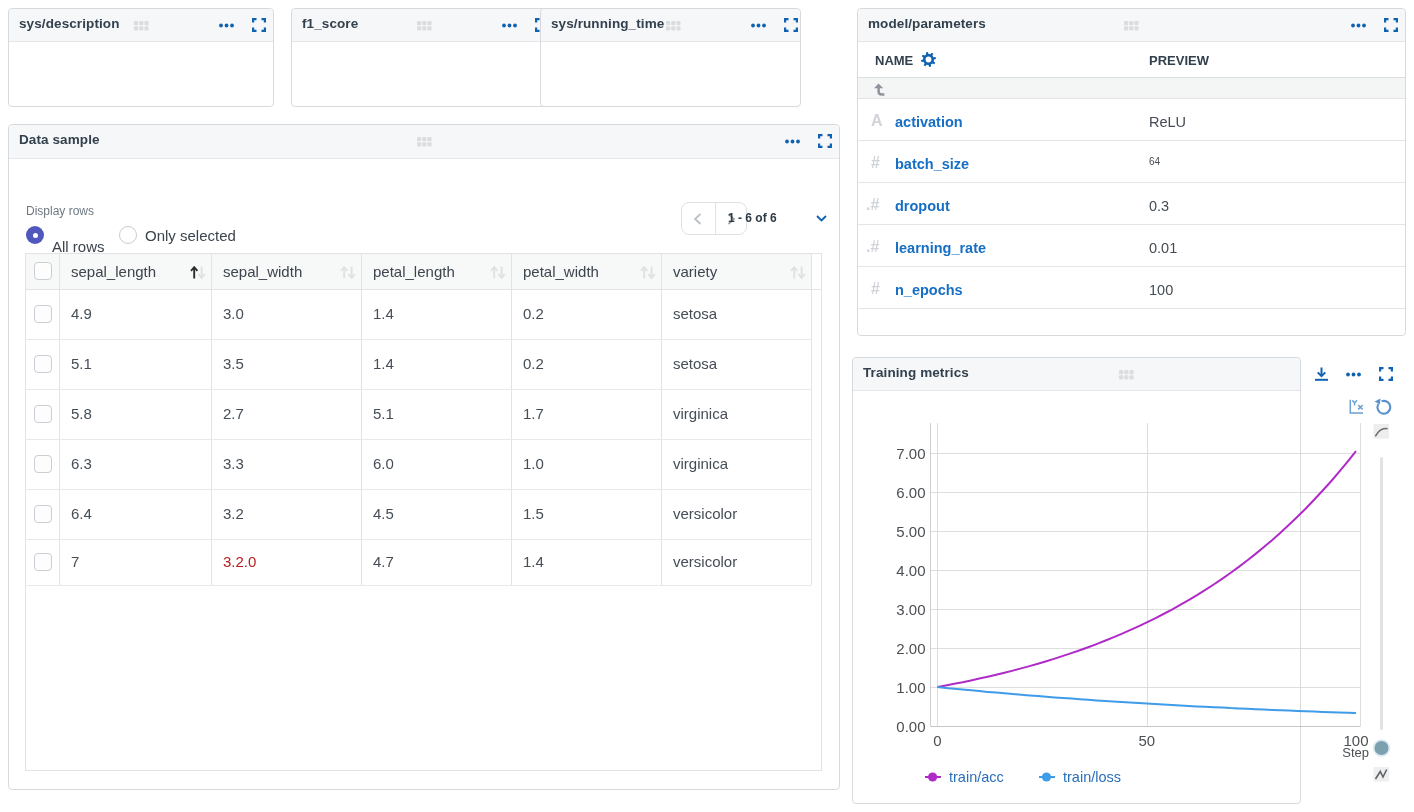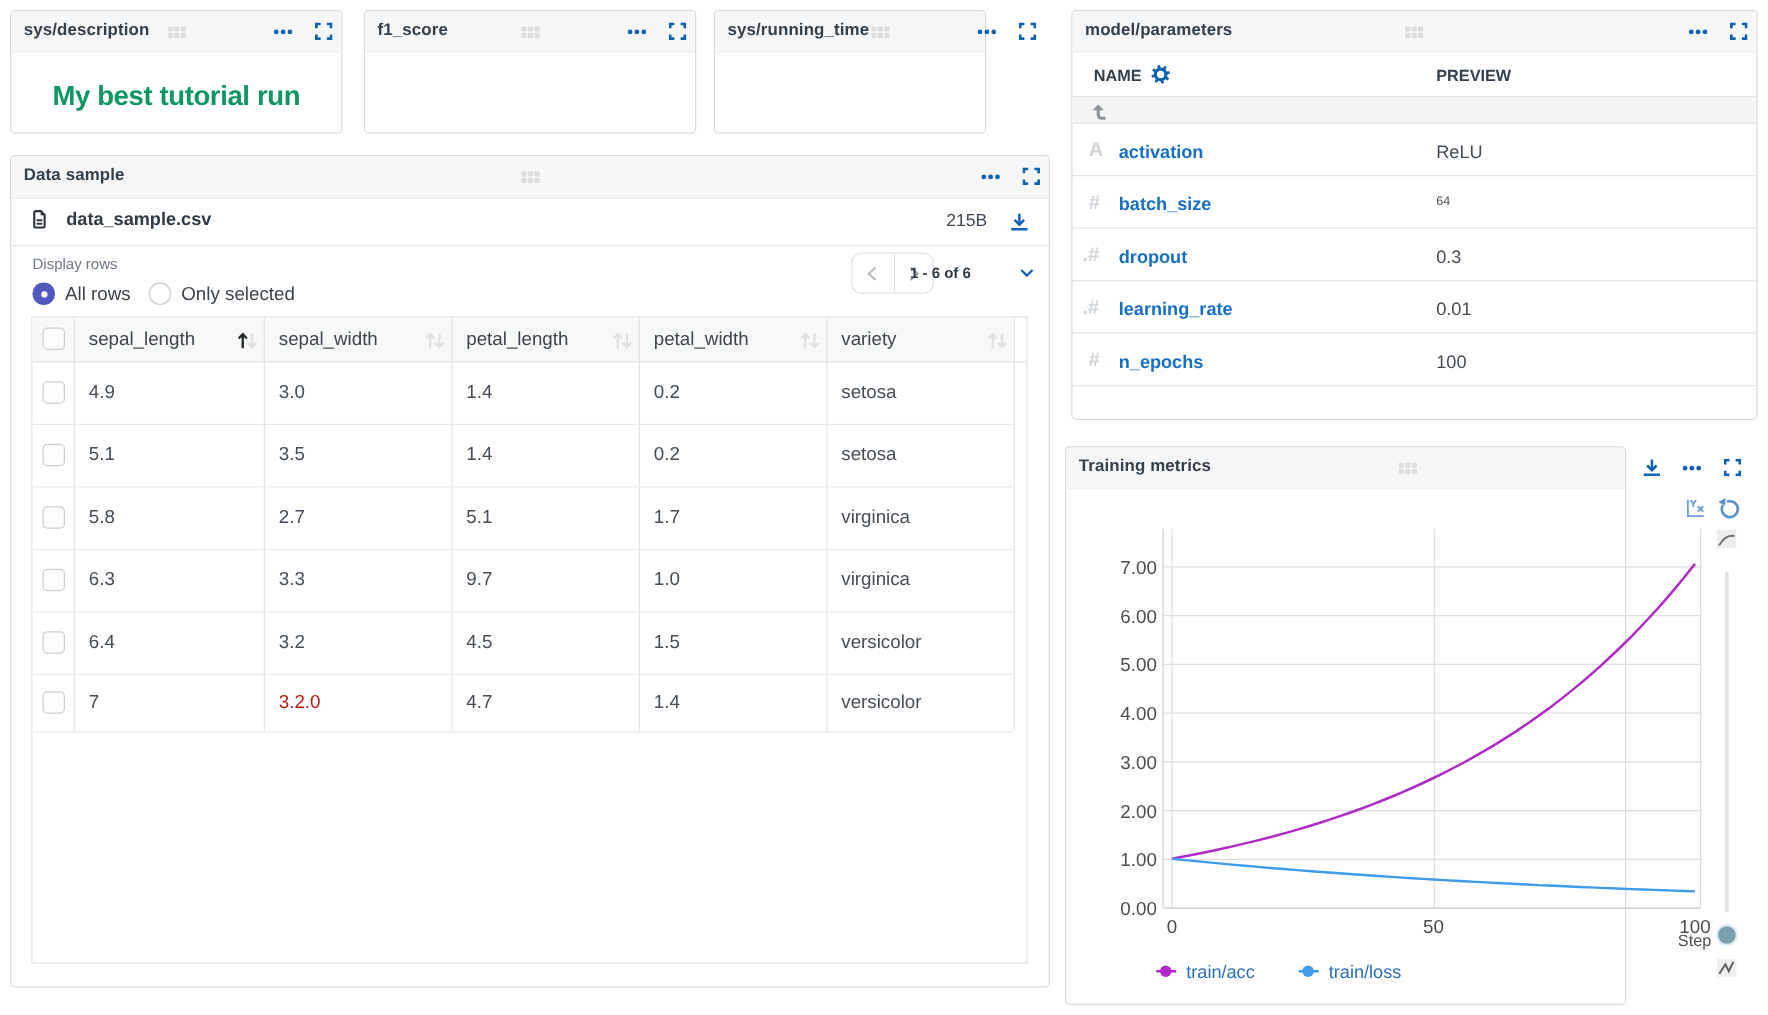--- a/index.html
+++ b/index.html
@@ -38,21 +38,20 @@
       </svg>
     <svg class="hexp" style="left:243px;" width="14" height="14" viewBox="0 0 14 14">
         <g stroke="#0e62b1" stroke-width="2.2" fill="none">
           <path d="M1.1 4.5 V1.1 H4.5"></path>
           <path d="M9.5 1.1 H12.9 V4.5"></path>
           <path d="M12.9 9.5 V12.9 H9.5"></path>
           <path d="M4.5 12.9 H1.1 V9.5"></path>
         </g>
       </svg>
   </div>
-  <div class="bigval" style="color:#0e9760; font-size:22px; top:55px; letter-spacing:-0.3px;">My best tutorial run</div>
 </div>
 
 <div class="card" style="left:291px; top:8px; width:266px; height:99px;">
   <div class="chead">
     <span class="ctitle">f1_score</span>
     <svg class="dots" style="left:125px;" viewBox="0 0 15 10">
         <g fill="#dcdddf">
           <rect x="0" y="0" width="4.2" height="4.2" rx="1"></rect>
           <rect x="5.2" y="0" width="4.2" height="4.2" rx="1"></rect>
           <rect x="10.4" y="0" width="4.2" height="4.2" rx="1"></rect>
@@ -72,21 +71,21 @@
         <g stroke="#0e62b1" stroke-width="2.2" fill="none">
           <path d="M1.1 4.5 V1.1 H4.5"></path>
           <path d="M9.5 1.1 H12.9 V4.5"></path>
           <path d="M12.9 9.5 V12.9 H9.5"></path>
           <path d="M4.5 12.9 H1.1 V9.5"></path>
         </g>
       </svg>
   </div>
 </div>
 
-<div class="card" style="left:571px; top:8px; width:218px; height:99px;">
+<div class="card" style="left:540px; top:8px; width:261px; height:99px;">
   <div class="chead">
     <span class="ctitle">sys/running_time</span>
     <svg class="dots" style="left:125px;" viewBox="0 0 15 10">
         <g fill="#dcdddf">
           <rect x="0" y="0" width="4.2" height="4.2" rx="1"></rect>
           <rect x="5.2" y="0" width="4.2" height="4.2" rx="1"></rect>
           <rect x="10.4" y="0" width="4.2" height="4.2" rx="1"></rect>
           <rect x="0" y="5.2" width="4.2" height="4.2" rx="1"></rect>
           <rect x="5.2" y="5.2" width="4.2" height="4.2" rx="1"></rect>
           <rect x="10.4" y="5.2" width="4.2" height="4.2" rx="1"></rect>
@@ -205,42 +204,26 @@
     <svg class="hexp" style="left:809px;" width="14" height="14" viewBox="0 0 14 14">
         <g stroke="#0e62b1" stroke-width="2.2" fill="none">
           <path d="M1.1 4.5 V1.1 H4.5"></path>
           <path d="M9.5 1.1 H12.9 V4.5"></path>
           <path d="M12.9 9.5 V12.9 H9.5"></path>
           <path d="M4.5 12.9 H1.1 V9.5"></path>
         </g>
       </svg>
   </div>
 
-  <div style="position:absolute; left:0; top:34px; right:0; height:38px; border-bottom:1px solid #e4e6e9;">
-    <svg style="position:absolute; left:17px; top:9px;" width="11" height="15" viewBox="0 0 11 15">
-        <path d="M1.4 2.2 Q1.4 0.9 2.7 0.9 L6.7 0.9 L9.7 3.9 L9.7 12.8 Q9.7 14.1 8.4 14.1 L2.7 14.1 Q1.4 14.1 1.4 12.8 Z" fill="none" stroke="#2f363d" stroke-width="1.7"></path>
-        <path d="M6.5 1.2 L6.5 4.1 L9.5 4.1 Z" fill="#2f363d"></path>
-        <path d="M3.3 8.2 H7.9 M3.3 11 H7.9" stroke="#2f363d" stroke-width="1.5"></path>
-      </svg>
-    <span style="position:absolute; left:44px; top:9px; font-size:14.5px; font-weight:700; color:#2e3a46;">data_sample.csv</span>
-    <span style="position:absolute; left:748px; top:9px; font-size:14px; color:#3d4651;">215B</span>
-    <svg style="position:absolute; left:799px; top:11px;" width="15" height="15" viewBox="0 0 15 15">
-        <g stroke="#0e62b1" stroke-width="2" fill="none">
-          <path d="M7.5 1 V9"></path>
-          <path d="M3.7 5.9 L7.5 9.7 L11.3 5.9"></path>
-          <path d="M1 13.3 H14"></path>
-        </g>
-      </svg>
-  </div>
 
   <span style="position:absolute; left:17px; top:79px; font-size:12px; color:#6e7882;">Display rows</span>
   <div style="position:absolute; left:17px; top:101px; height:19px;">
     <span style="position:absolute; left:0; top:0; width:18px; height:18px; border-radius:50%; background:#5158bd;"></span>
     <span style="position:absolute; left:6.5px; top:6.5px; width:5px; height:5px; border-radius:50%; background:#fff;"></span>
-    <span style="position:absolute; left:26px; top:1px; font-size:15px; color:#3b434c;text-align:center;">All rows</span>
+    <span style="position:absolute; left:26px; top:12px; font-size:15px; color:#3b434c;text-align:center;">All rows</span>
     <span style="position:absolute; left:93px; top:0; width:18px; height:18px; border-radius:50%; background:#fff; border:1px solid #c8cdd2;"></span>
     <span style="position:absolute; left:119px; top:1px; font-size:15px; color:#3b434c;">Only selected</span>
   </div>
   <div style="position:absolute; left:672px; top:77px; width:66px; height:33px; border:1px solid #dfe2e5; border-radius:8px;">
     <div style="position:absolute; left:32.5px; top:0; bottom:0; width:1px; background:#dfe2e5;"></div>
     <svg style="position:absolute; left:11px; top:10px;" width="9" height="12" viewBox="0 0 9 12">
         <path d="M7.5 1 L2 6 L7.5 11" stroke="#b9bfc5" stroke-width="1.7" fill="none"></path>
       </svg>
     <svg style="position:absolute; left:45px; top:10px;" width="9" height="12" viewBox="0 0 9 12">
         <path d="M1.5 1 L7 6 L1.5 11" stroke="#9aa2ab" stroke-width="1.7" fill="none"></path>
@@ -304,21 +287,21 @@
     <span style="position:absolute; left:8px; top:151px; width:18px; height:18px; border:1px solid #ccced6; border-radius:4px; background:#fdfdfe;"></span>
     <span style="position:absolute; left:45px; top:151px; font-size:15px; color:#454d56;">5.8</span>
     <span style="position:absolute; left:197px; top:151px; font-size:15px; color:#454d56;">2.7</span>
     <span style="position:absolute; left:347px; top:151px; font-size:15px; color:#454d56;">5.1</span>
     <span style="position:absolute; left:497px; top:151px; font-size:15px; color:#454d56;">1.7</span>
     <span style="position:absolute; left:647px; top:151px; font-size:15px; color:#454d56;">virginica</span>
     <div style="position:absolute; left:0; top:235px; width:785px; height:0; border-top:1px solid #e7e9eb;"></div>
     <span style="position:absolute; left:8px; top:201px; width:18px; height:18px; border:1px solid #ccced6; border-radius:4px; background:#fdfdfe;"></span>
     <span style="position:absolute; left:45px; top:201px; font-size:15px; color:#454d56;">6.3</span>
     <span style="position:absolute; left:197px; top:201px; font-size:15px; color:#454d56;">3.3</span>
-    <span style="position:absolute; left:347px; top:201px; font-size:15px; color:#454d56;">9.7</span>
+    <span style="position:absolute; left:347px; top:201px; font-size:15px; color:#454d56;">6.0</span>
     <span style="position:absolute; left:497px; top:201px; font-size:15px; color:#454d56;">1.0</span>
     <span style="position:absolute; left:647px; top:201px; font-size:15px; color:#454d56;">virginica</span>
     <div style="position:absolute; left:0; top:285px; width:785px; height:0; border-top:1px solid #e7e9eb;"></div>
     <span style="position:absolute; left:8px; top:251px; width:18px; height:18px; border:1px solid #ccced6; border-radius:4px; background:#fdfdfe;"></span>
     <span style="position:absolute; left:45px; top:251px; font-size:15px; color:#454d56;">6.4</span>
     <span style="position:absolute; left:197px; top:251px; font-size:15px; color:#454d56;">3.2</span>
     <span style="position:absolute; left:347px; top:251px; font-size:15px; color:#454d56;">4.5</span>
     <span style="position:absolute; left:497px; top:251px; font-size:15px; color:#454d56;">1.5</span>
     <span style="position:absolute; left:647px; top:251px; font-size:15px; color:#454d56;">versicolor</span>
     <div style="position:absolute; left:0; top:331px; width:785px; height:0; border-top:1px solid #e7e9eb;"></div>

